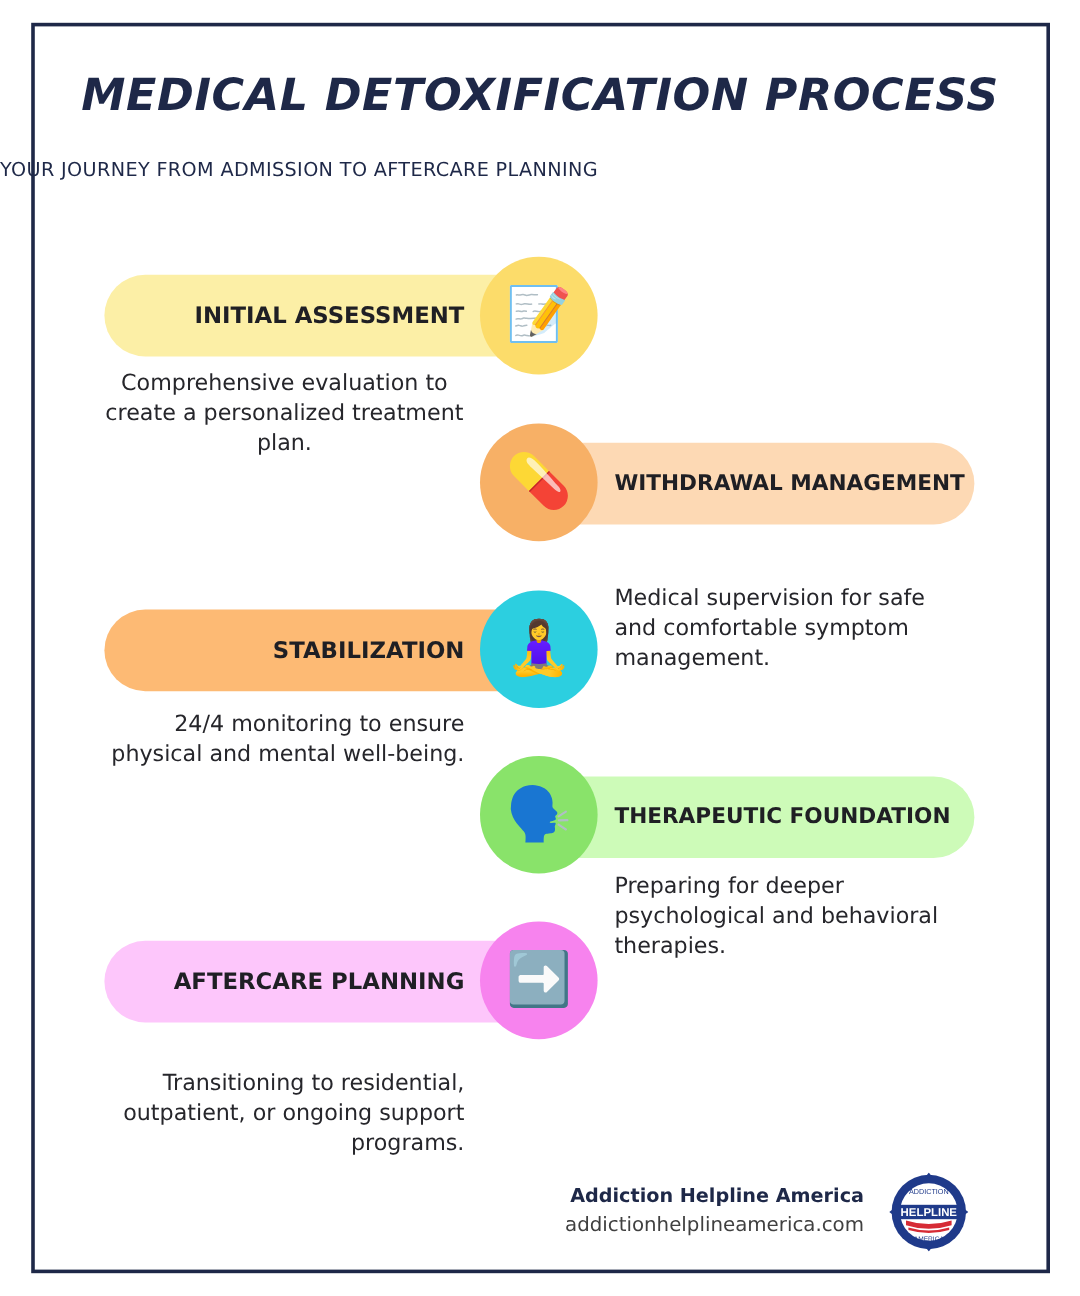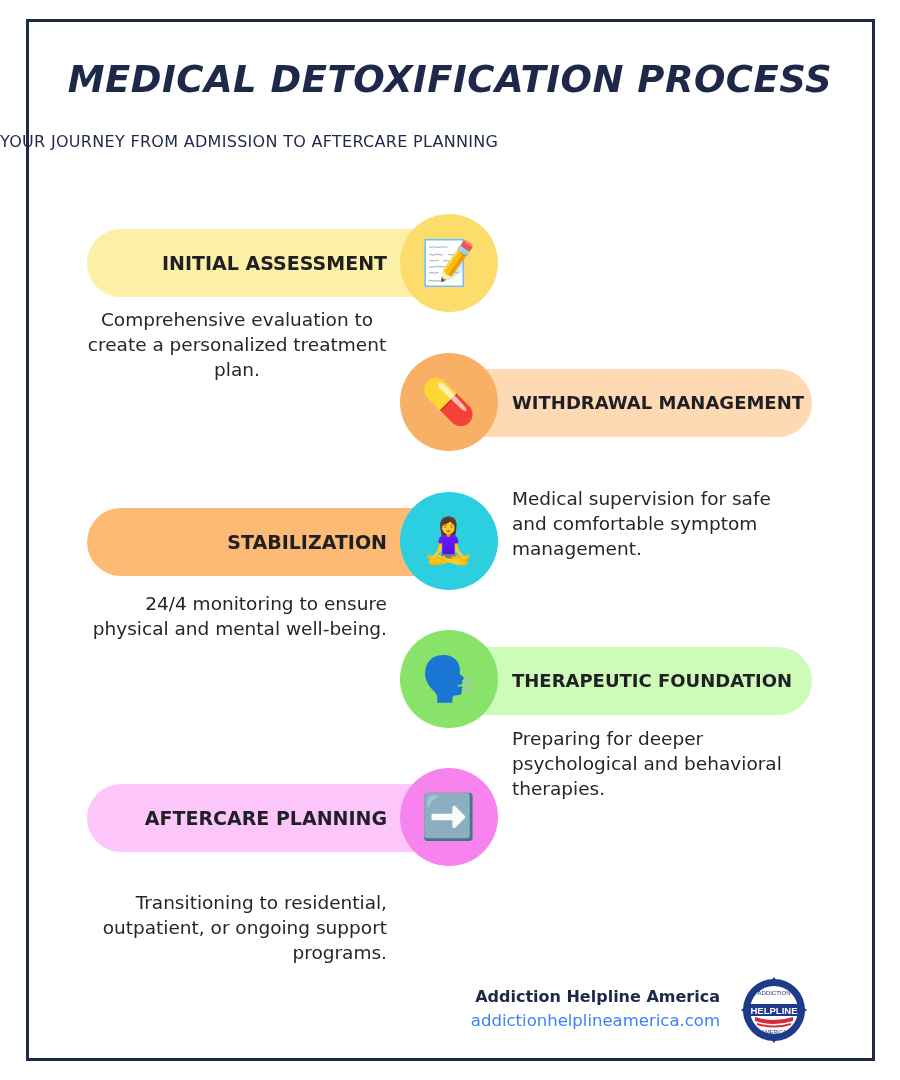--- a/index.html
+++ b/index.html
@@ -20,21 +20,21 @@
   .pill.left .pill-label { right:80px; text-align:center; font-size:19px; }
   .pill.right .pill-label { left:82px; font-size:18px; }
   .circle { position:absolute; width:98px; height:98px; border-radius:50%;
             left:400px; display:flex; align-items:center; justify-content:center;
             font-size:44px; line-height:1; }
   .desc { position:absolute; font-size:18.5px; line-height:25px; color:#26262b; }
   .desc.left { right:513px; text-align:right; width:300px; }
   .desc.right { left:512px; text-align:left; width:290px; }
   .brand-name { position:absolute; right:180px; top:987px; font-weight:bold;
                 font-size:16px; color:#1e2848; }
-  .brand-url { position:absolute; right:180px; top:1011px; font-size:16.5px; color:#3b82f6; }
+  .brand-url { position:absolute; right:180px; top:1011px; font-size:16.5px; color:#404040; }
   .logo { position:absolute; left:741px; top:977px; width:66px; height:66px; }
 </style>
 </head>
 <body>
 
 <div class="frame"></div>
 
 <div class="title">MEDICAL DETOXIFICATION PROCESS</div>
 <div class="subtitle">YOUR JOURNEY FROM ADMISSION TO AFTERCARE PLANNING</div>
 

